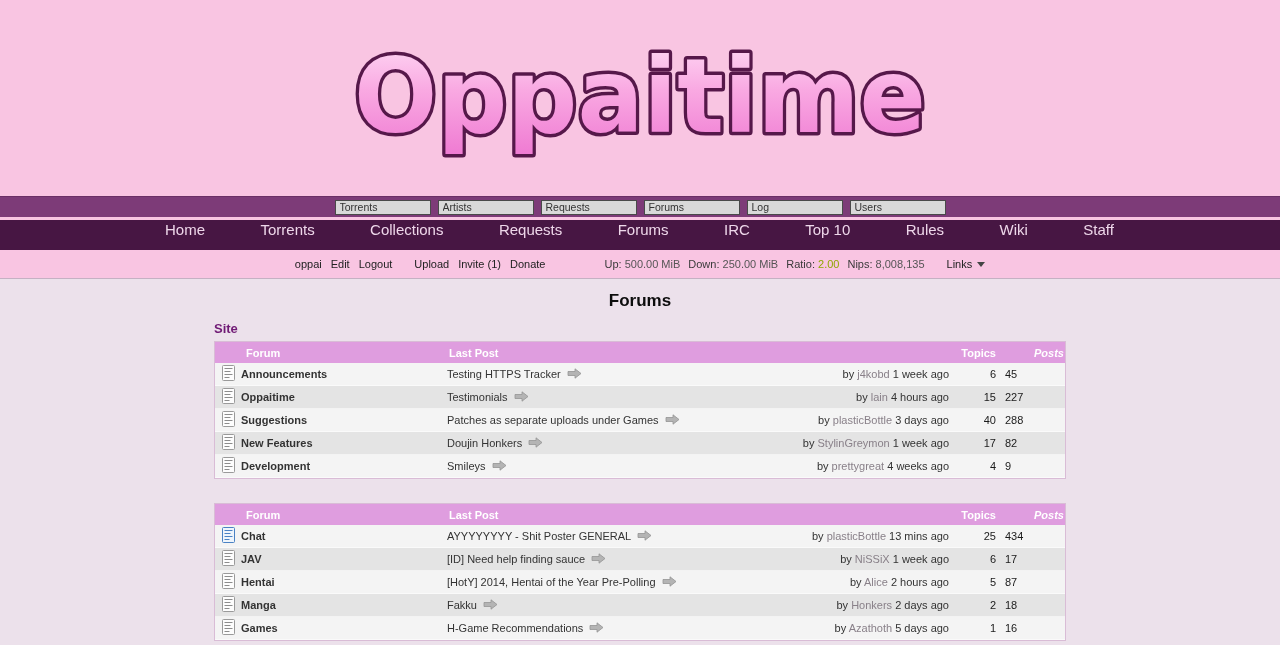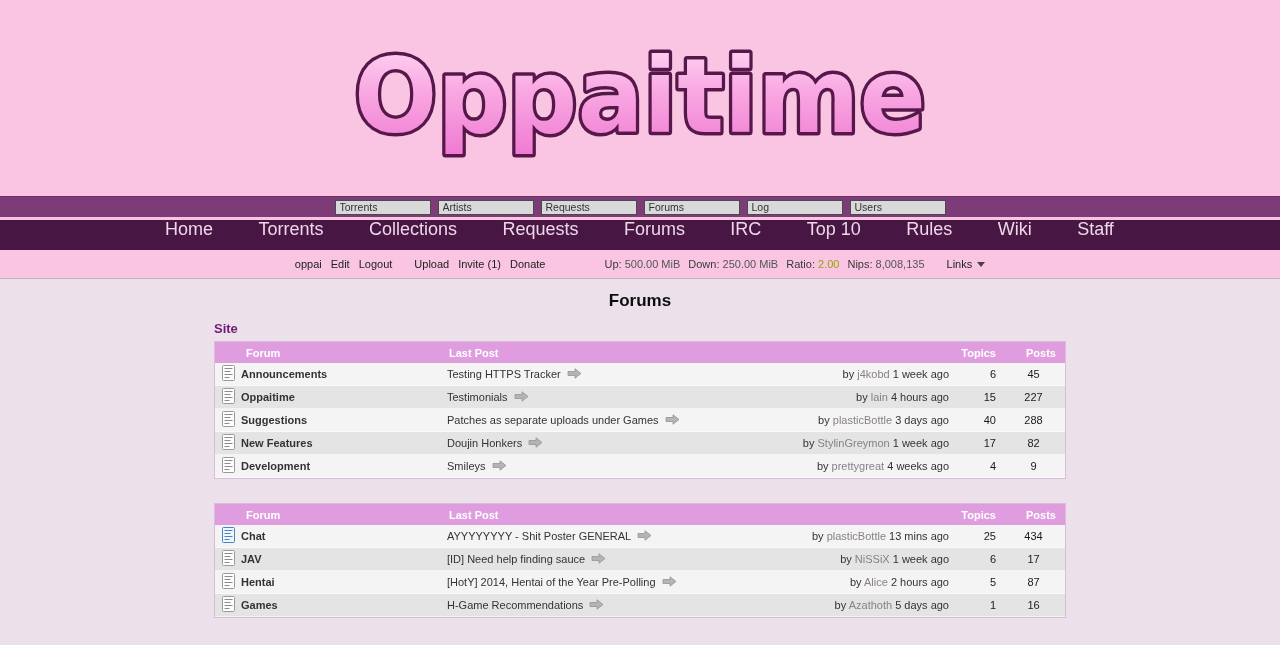--- a/index.html
+++ b/index.html
@@ -43,21 +43,21 @@
   }
 
   
   .main-nav {
     height: 30px;
     background: #471643;
     display: flex;
     align-items: center;
     justify-content: space-between;
     padding: 0 166px 12px 165px;
-    font-size: 18px;
+    font-size: 15px;
     color: #eed7ea;
   }
   .nav-item { white-space: nowrap; }
 
   
   .user-strip {
     height: 29px;
     background: #f9c5e2;
     border-bottom: 1px solid #c5b1c3;
     display: flex;
@@ -108,33 +108,33 @@
   .forum-table thead th {
     background: #df9ddf;
     color: #ffffff;
     font-weight: bold;
     height: 21px;
     font-size: 11px;
   }
   th.col-forum   { text-align: left; padding-left: 31px; }
   th.col-lastpost{ text-align: left; padding-left: 2px; }
   th.col-topics  { text-align: right; padding-right: 9px; width: 56px; }
-  th.col-posts   { text-align: right; padding-right: 9px; width: 60px; }
+  th.col-posts   { text-align: right; padding-right: 1px; width: 60px; font-style: italic; }
 
   .forum-table tbody tr { height: 23px; }
   .forum-table tbody tr:nth-child(odd)  { background: #f4f4f4; }
   .forum-table tbody tr:nth-child(even) { background: #e4e4e4; }
   .forum-table td { vertical-align: middle; border-bottom: 1px solid rgba(255,255,255,0.55); }
 
   td.cell-icon { width: 26px; padding-left: 7px; }
   td.cell-forum { width: 206px; font-weight: bold; color: #333; }
   td.cell-lastpost { color: #333; }
   td.cell-byline { text-align: right; white-space: nowrap; width: 228px; color: #333; }
   td.cell-topics { text-align: right; padding-right: 9px; width: 56px; color: #1a1a1a; }
-  td.cell-posts  { text-align: center; padding-right: 3px; width: 60px; color: #1a1a1a; }
+  td.cell-posts  { text-align: left; padding-right: 3px; width: 60px; color: #1a1a1a; }
 
   .user-link { color: #898089; }
   .jump-arrow { margin-left: 6px; vertical-align: -1px; }
 
   .forum-icon rect { fill: #fdfdfd; stroke: #9a9a9a; }
   .forum-icon line { stroke: #8c8c8c; stroke-width: 1; }
   .forum-icon.unread rect { fill: #eef5fc; stroke: #4a82c4; }
   .forum-icon.unread line { stroke: #4a82c4; }
 </style>
 </head>
@@ -378,20 +378,36 @@
             </svg></td>
           <td class="cell-forum"><a>Hentai</a></td>
           <td class="cell-lastpost"><a>[HotY] 2014, Hentai of the Year Pre-Polling</a><svg class="jump-arrow" width="15" height="11" viewBox="0 0 15 11">
               <path d="M1 3.5 h7 V0.8 l6 4.7 -6 4.7 V7.5 H1 z" fill="#b4b4b4" stroke="#949494" stroke-width="0.8"></path>
             </svg></td>
           <td class="cell-byline"><span>by</span> <a class="user-link">Alice</a> <span>2 hours ago</span></td>
           <td class="cell-topics">5</td>
           <td class="cell-posts">87</td>
         </tr>
 
+        <tr>
+          <td class="cell-icon"><svg class="forum-icon" width="13" height="16" viewBox="0 0 13 16">
+              <rect x="0.5" y="0.5" width="12" height="15" rx="1"></rect>
+              <line x1="2.5" y1="3.5" x2="10.5" y2="3.5"></line>
+              <line x1="2.5" y1="6.5" x2="8.5" y2="6.5"></line>
+              <line x1="2.5" y1="9.5" x2="10.5" y2="9.5"></line>
+              <line x1="2.5" y1="12.5" x2="7.5" y2="12.5"></line>
+            </svg></td>
+          <td class="cell-forum"><a>Manga</a></td>
+          <td class="cell-lastpost"><a>Fakku</a><svg class="jump-arrow" width="15" height="11" viewBox="0 0 15 11">
+              <path d="M1 3.5 h7 V0.8 l6 4.7 -6 4.7 V7.5 H1 z" fill="#b4b4b4" stroke="#949494" stroke-width="0.8"></path>
+            </svg></td>
+          <td class="cell-byline"><span>by</span> <a class="user-link">Honkers</a> <span>2 days ago</span></td>
+          <td class="cell-topics">2</td>
+          <td class="cell-posts">18</td>
+        </tr>
 
         <tr>
           <td class="cell-icon"><svg class="forum-icon" width="13" height="16" viewBox="0 0 13 16">
               <rect x="0.5" y="0.5" width="12" height="15" rx="1"></rect>
               <line x1="2.5" y1="3.5" x2="10.5" y2="3.5"></line>
               <line x1="2.5" y1="6.5" x2="8.5" y2="6.5"></line>
               <line x1="2.5" y1="9.5" x2="10.5" y2="9.5"></line>
               <line x1="2.5" y1="12.5" x2="7.5" y2="12.5"></line>
             </svg></td>
           <td class="cell-forum"><a>Games</a></td>

